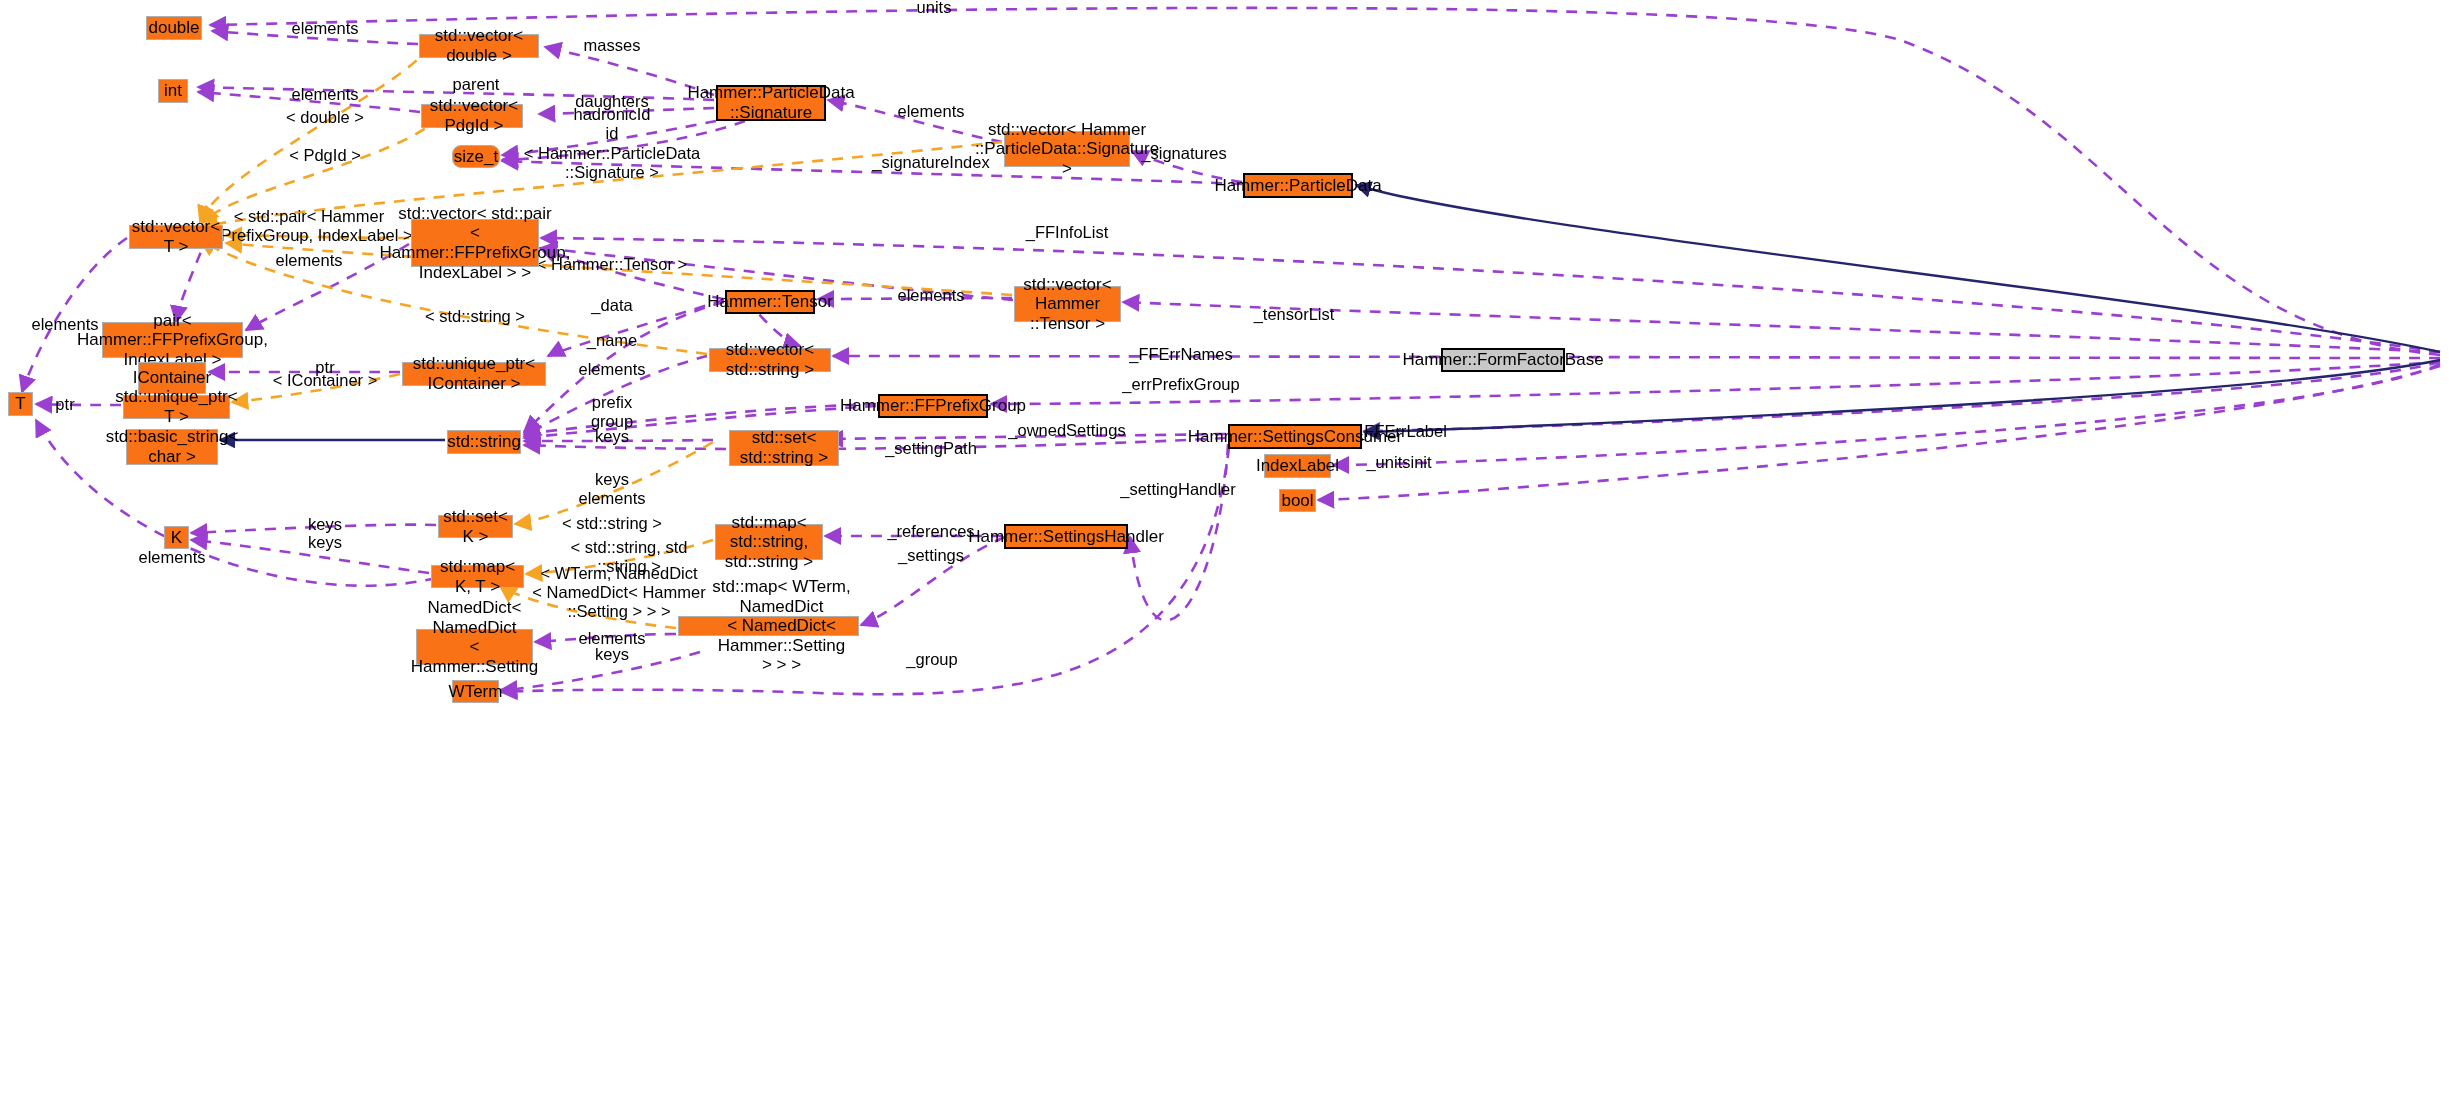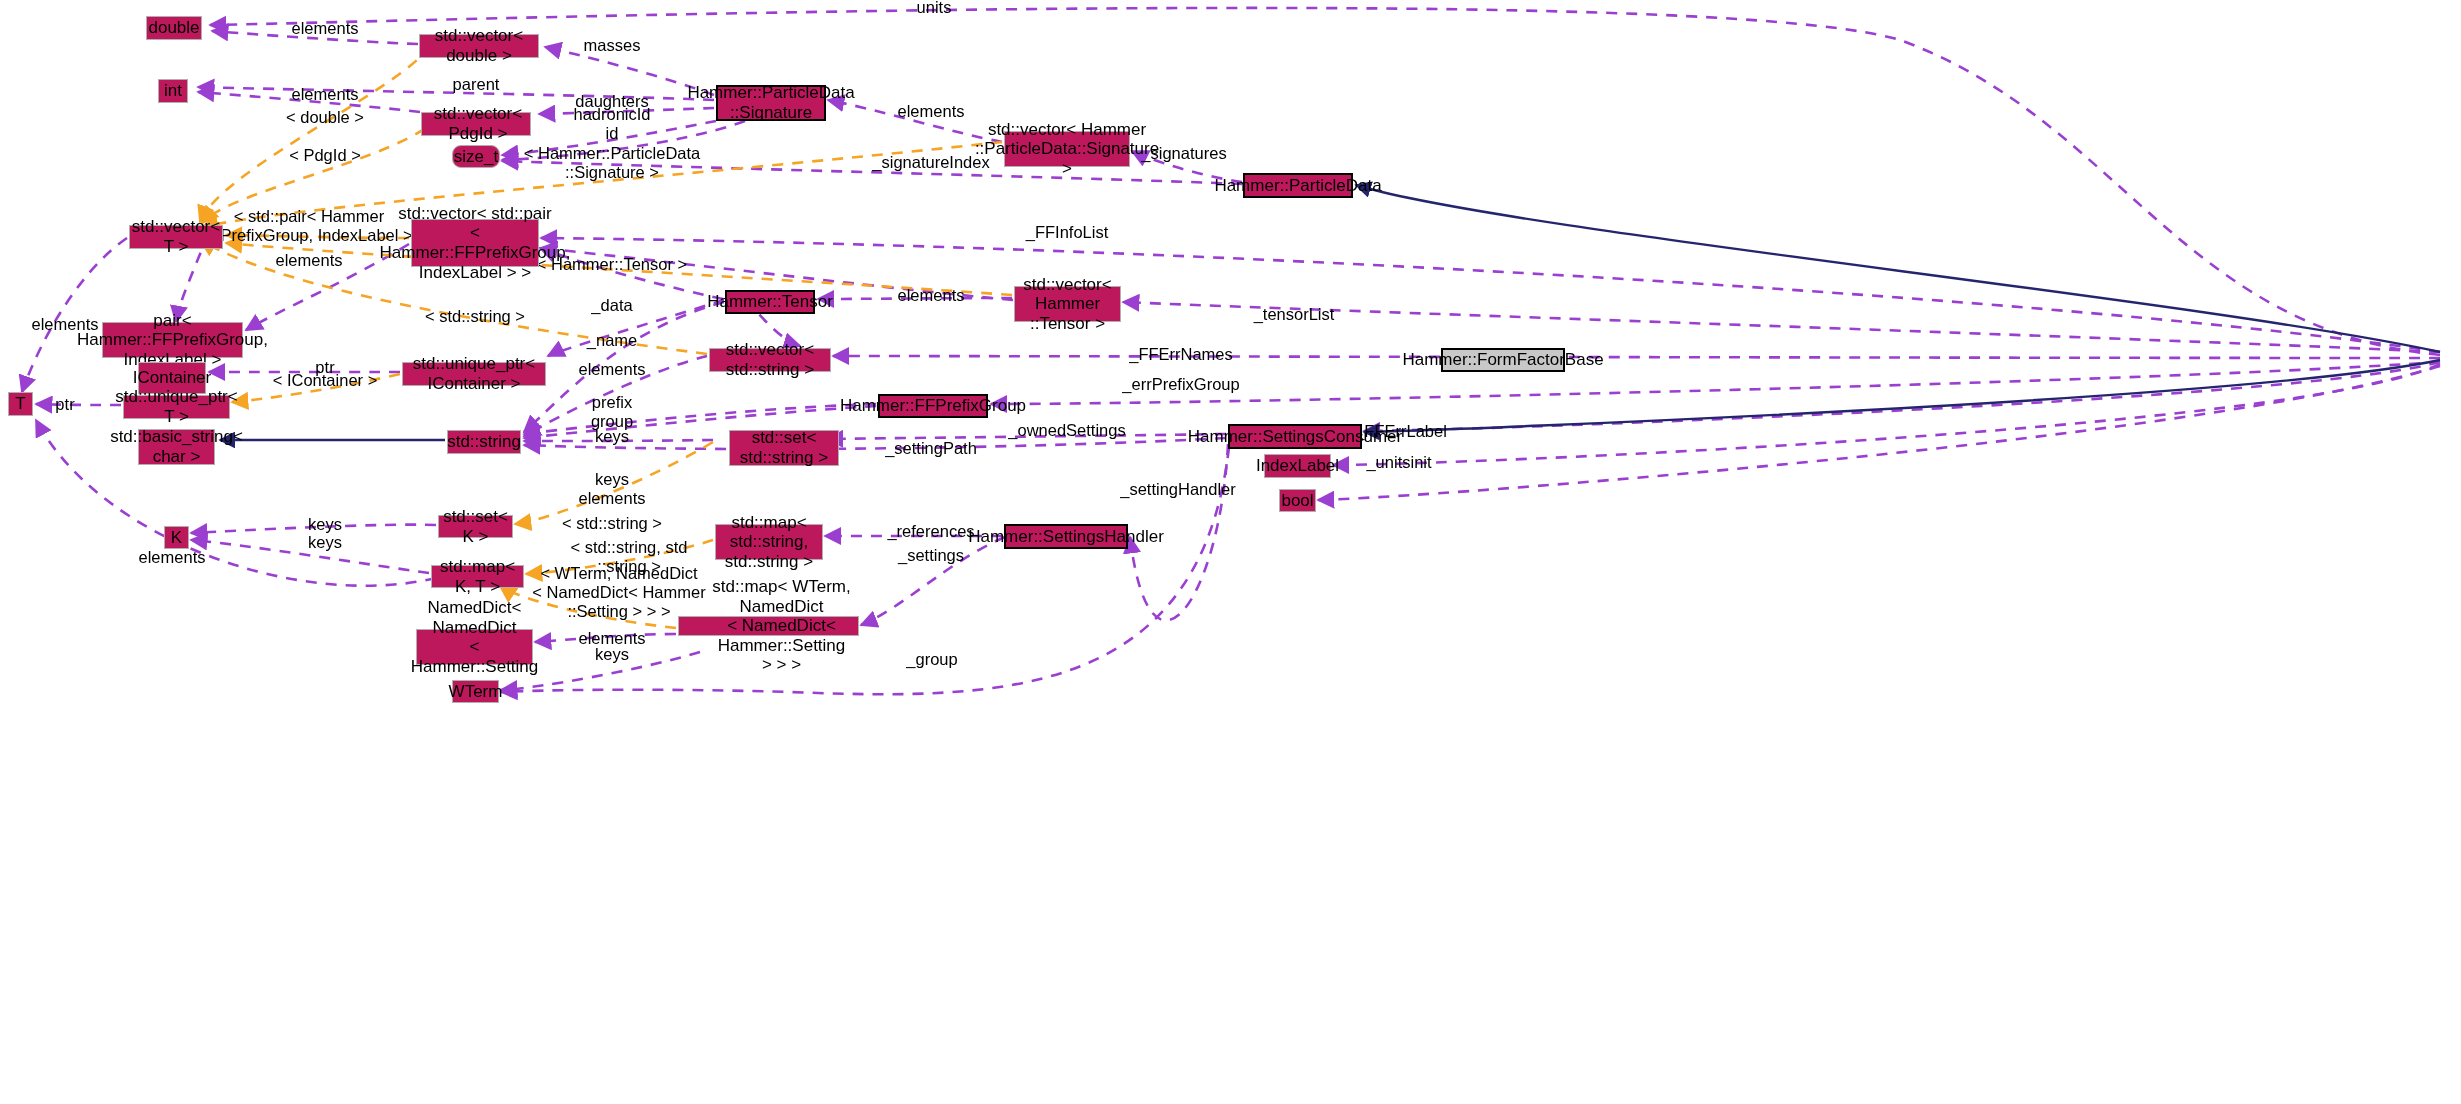--- a/index.html
+++ b/index.html
@@ -25,21 +25,21 @@
   .node {
     position: absolute;
     box-sizing: border-box;
     display: flex;
     align-items: center;
     justify-content: center;
     text-align: center;
     font-size: 17px;
     line-height: 1.15;
     color: #000000;
-    background: #be185d;
+    background: #f97316;
     border: 1px solid #b0b0b0;
     white-space: pre-line;
     padding: 2px 6px;
     z-index: 5;
   }
   .node.key {
     border: 2px solid #000000;
   }
   .node.focus {
     border: 2px solid #000000;
@@ -141,42 +141,42 @@
       <path d="M 2440 360 C 2250 400 1450 430 1364 432"></path>
     </g>
   </svg>
 
   <div>
       <div class="node" style="left: 146px; top: 16px; width: 56px; height: 24px;">double</div>
       <div class="node" style="left: 419px; top: 34px; width: 120px; height: 24px;">std::vector&lt; double &gt;</div>
       <div class="node" style="left: 158px; top: 79px; width: 30px; height: 24px;">int</div>
       <div class="node key" style="left: 716px; top: 85px; width: 110px; height: 36px;">Hammer::ParticleData
 ::Signature</div>
-      <div class="node" style="left: 421px; top: 112px; width: 110px; height: 24px; padding-left: 10px;">std::vector&lt; PdgId &gt;</div>
+      <div class="node" style="left: 421px; top: 104px; width: 102px; height: 24px; padding-left: 10px;">std::vector&lt; PdgId &gt;</div>
       <div class="node" style="left: 452px; top: 145px; width: 48px; height: 23px; border-radius: 9px;">size_t</div>
       <div class="node" style="left: 1004px; top: 131px; width: 126px; height: 36px;">std::vector&lt; Hammer
 ::ParticleData::Signature &gt;</div>
       <div class="node key" style="left: 1243px; top: 173px; width: 110px; height: 25px;">Hammer::ParticleData</div>
       <div class="node" style="left: 129px; top: 225px; width: 94px; height: 24px;">std::vector&lt; T &gt;</div>
       <div class="node" style="left: 411px; top: 219px; width: 128px; height: 48px;">std::vector&lt; std::pair
 &lt; Hammer::FFPrefixGroup,
 IndexLabel &gt; &gt;</div>
       <div class="node key" style="left: 725px; top: 290px; width: 90px; height: 24px;">Hammer::Tensor</div>
       <div class="node" style="left: 1014px; top: 286px; width: 107px; height: 36px;">std::vector&lt; Hammer
 ::Tensor &gt;</div>
       <div class="node" style="left: 102px; top: 322px; width: 141px; height: 36px;">pair&lt; Hammer::FFPrefixGroup,
 IndexLabel &gt;</div>
       <div class="node" style="left: 138px; top: 362px; width: 68px; height: 32px;">IContainer</div>
       <div class="node" style="left: 402px; top: 362px; width: 144px; height: 24px;">std::unique_ptr&lt; IContainer &gt;</div>
       <div class="node" style="left: 709px; top: 348px; width: 122px; height: 24px;">std::vector&lt; std::string &gt;</div>
       <div class="node focus" style="left: 1441px; top: 348px; width: 124px; height: 24px;">Hammer::FormFactorBase</div>
       <div class="node" style="left: 8px; top: 392px; width: 25px; height: 24px;">T</div>
       <div class="node" style="left: 123px; top: 395px; width: 107px; height: 24px;">std::unique_ptr&lt; T &gt;</div>
       <div class="node key" style="left: 878px; top: 394px; width: 110px; height: 24px;">Hammer::FFPrefixGroup</div>
-      <div class="node" style="left: 126px; top: 429px; width: 77px; height: 36px; margin-left: 12px;">std::basic_string&lt;
+      <div class="node" style="left: 126px; top: 429px; width: 92px; height: 36px;">std::basic_string&lt;
 char &gt;</div>
       <div class="node" style="left: 447px; top: 430px; width: 74px; height: 24px;">std::string</div>
       <div class="node" style="left: 729px; top: 430px; width: 110px; height: 36px;">std::set&lt; std::string &gt;</div>
       <div class="node key" style="left: 1228px; top: 424px; width: 134px; height: 25px;">Hammer::SettingsConsumer</div>
       <div class="node" style="left: 1264px; top: 454px; width: 67px; height: 24px;">IndexLabel</div>
       <div class="node" style="left: 1279px; top: 489px; width: 37px; height: 23px;">bool</div>
       <div class="node" style="left: 164px; top: 526px; width: 25px; height: 23px;">K</div>
       <div class="node" style="left: 438px; top: 515px; width: 75px; height: 23px;">std::set&lt; K &gt;</div>
       <div class="node" style="left: 715px; top: 524px; width: 108px; height: 36px;">std::map&lt; std::string,
 std::string &gt;</div>

